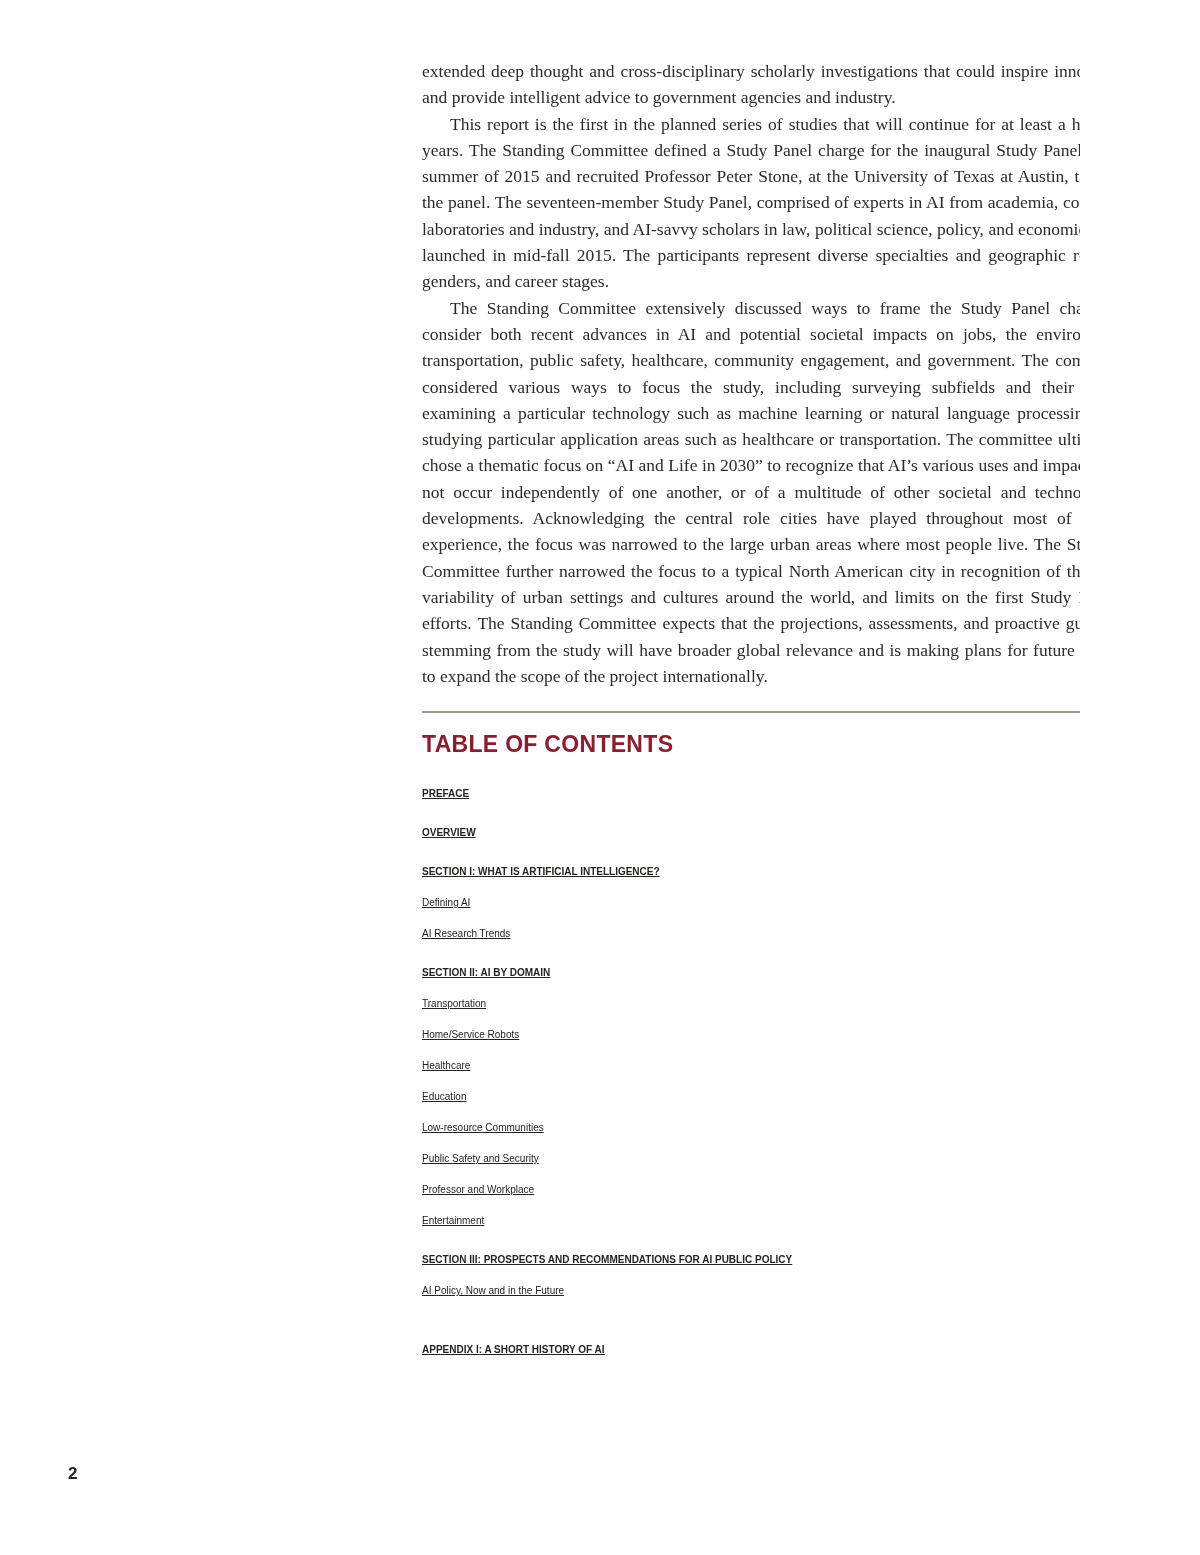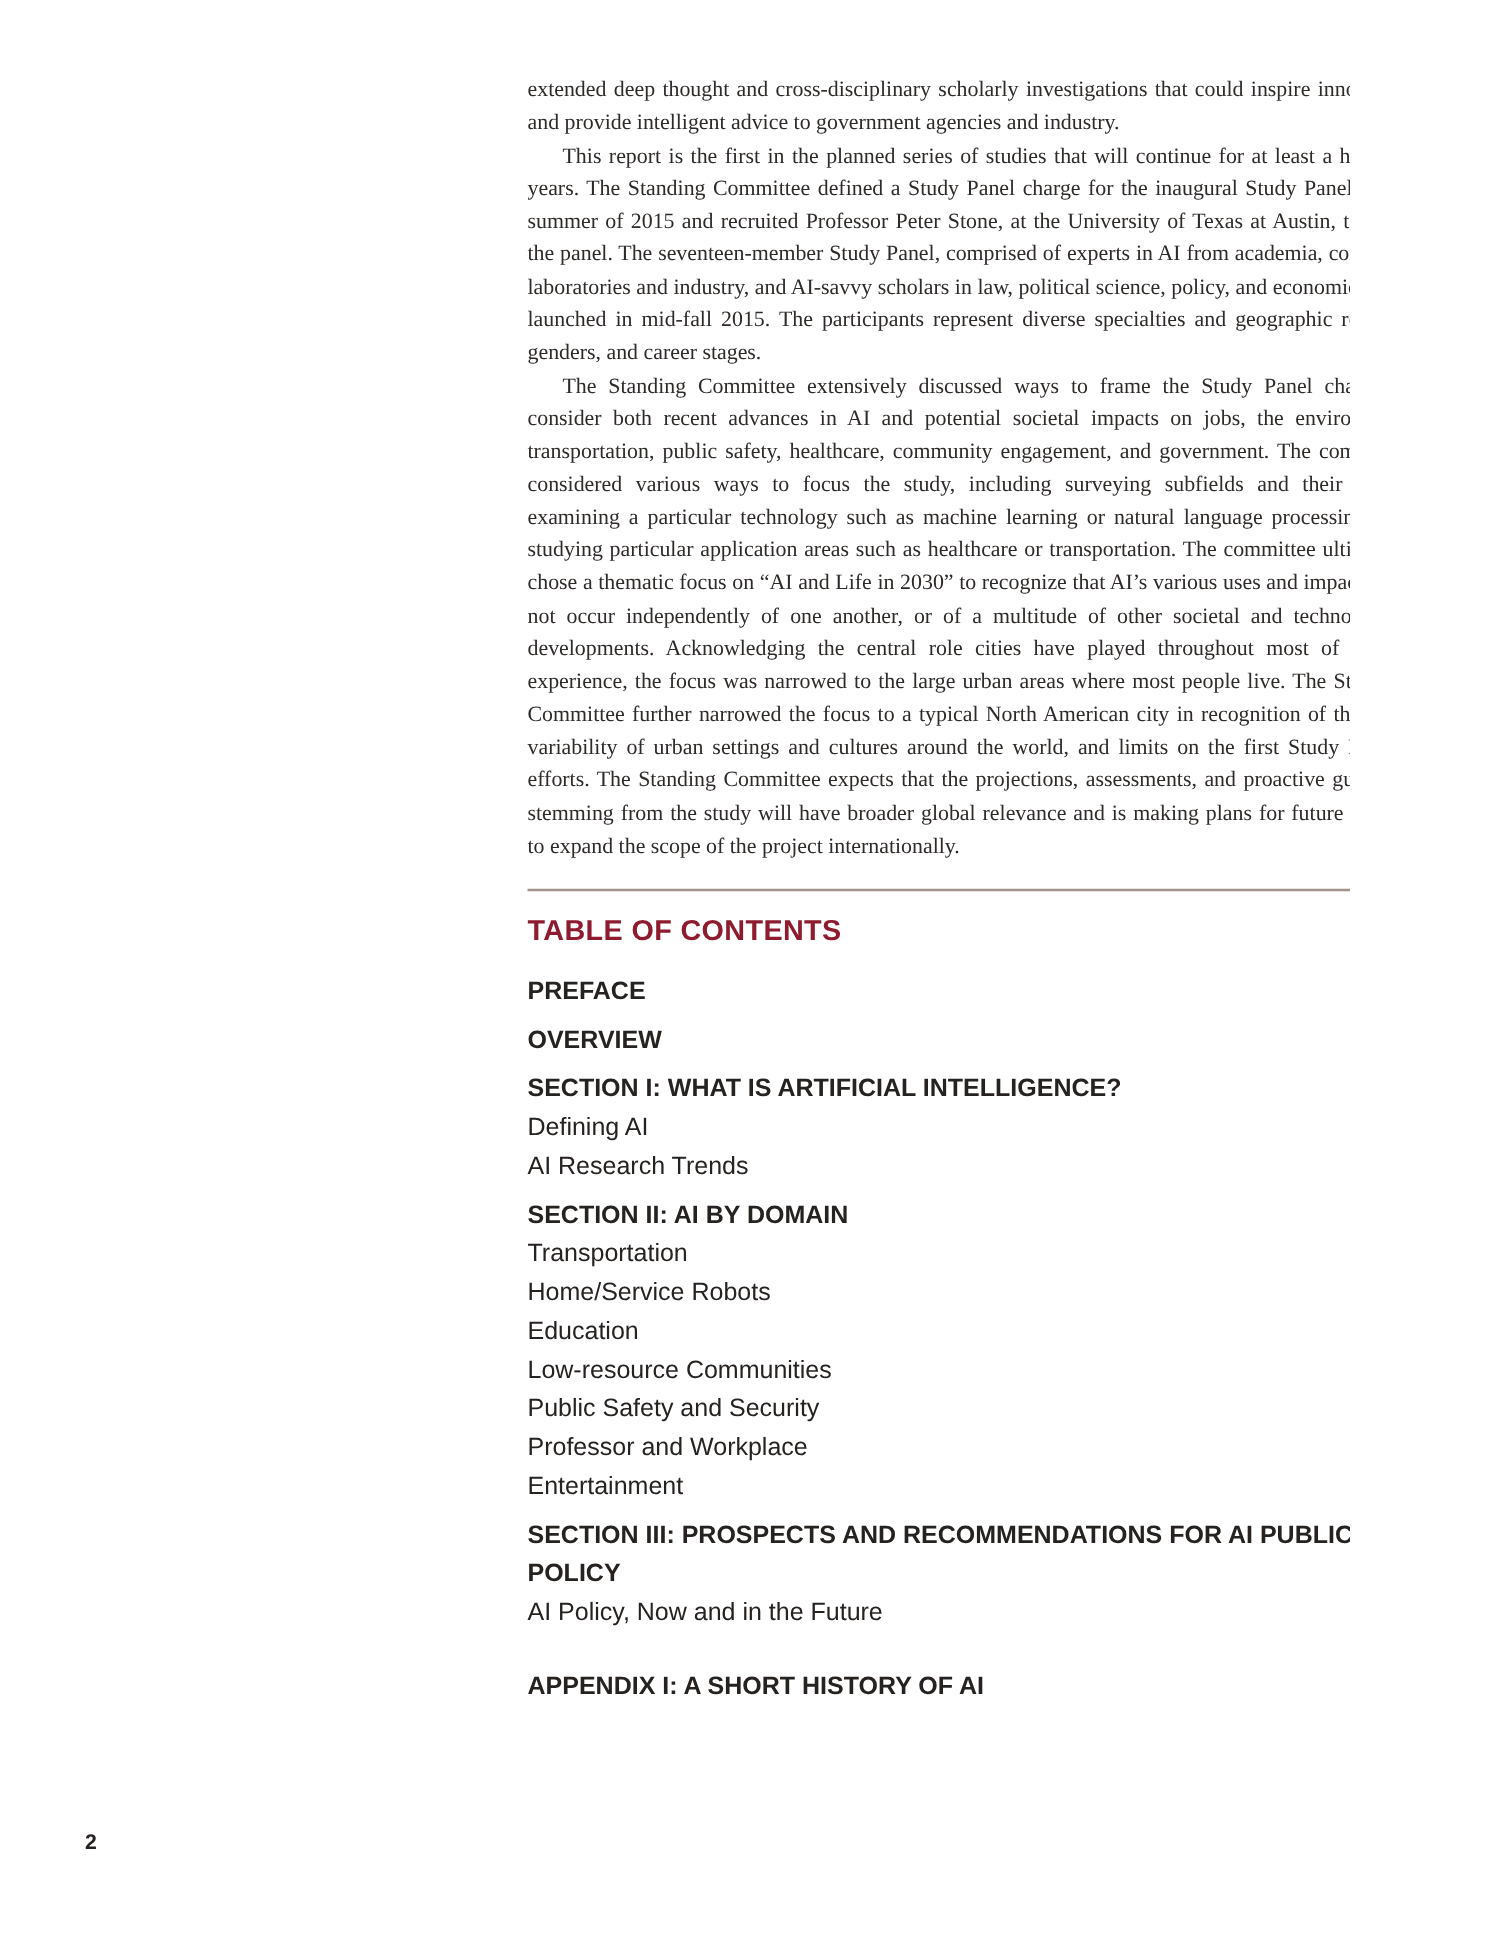--- a/index.html
+++ b/index.html
@@ -39,23 +39,24 @@
     letter-spacing: 0.3px;
     color: var(--accent, #8E1C2E);
     margin: 0 0 20px 0;
   }
   .toc { width: 100%; }
   .toc-row {
     display: flex;
     justify-content: space-between;
     align-items: baseline;
     font-family: "Liberation Sans", sans-serif;
-    font-size: 20px;
+    font-size: 10px;
     color: #262220;
     line-height: 31px;
+    text-decoration: underline;
   }
   .toc-row .toc-label { padding-right: 20px; }
   .toc-row .toc-page { text-align: right; white-space: nowrap; }
   .toc-row.section { font-weight: bold; margin-top: 8px; }
   .toc-row.gap-before { margin-top: 28px; }
   .page-number {
     position: absolute;
     left: 68px;
     top: 1464px;
     font-family: "Liberation Sans", sans-serif;
@@ -114,20 +115,24 @@
       <div class="toc-row sub">
         <span class="toc-label">Transportation</span>
         <span class="toc-page">18</span>
       </div>
 
       <div class="toc-row sub">
         <span class="toc-label">Home/Service Robots</span>
         <span class="toc-page">24</span>
       </div>
 
+      <div class="toc-row sub">
+        <span class="toc-label">Healthcare</span>
+        <span class="toc-page">25</span>
+      </div>
 
       <div class="toc-row sub">
         <span class="toc-label">Education</span>
         <span class="toc-page">31</span>
       </div>
 
       <div class="toc-row sub">
         <span class="toc-label">Low-resource Communities</span>
         <span class="toc-page">47</span>
       </div>

